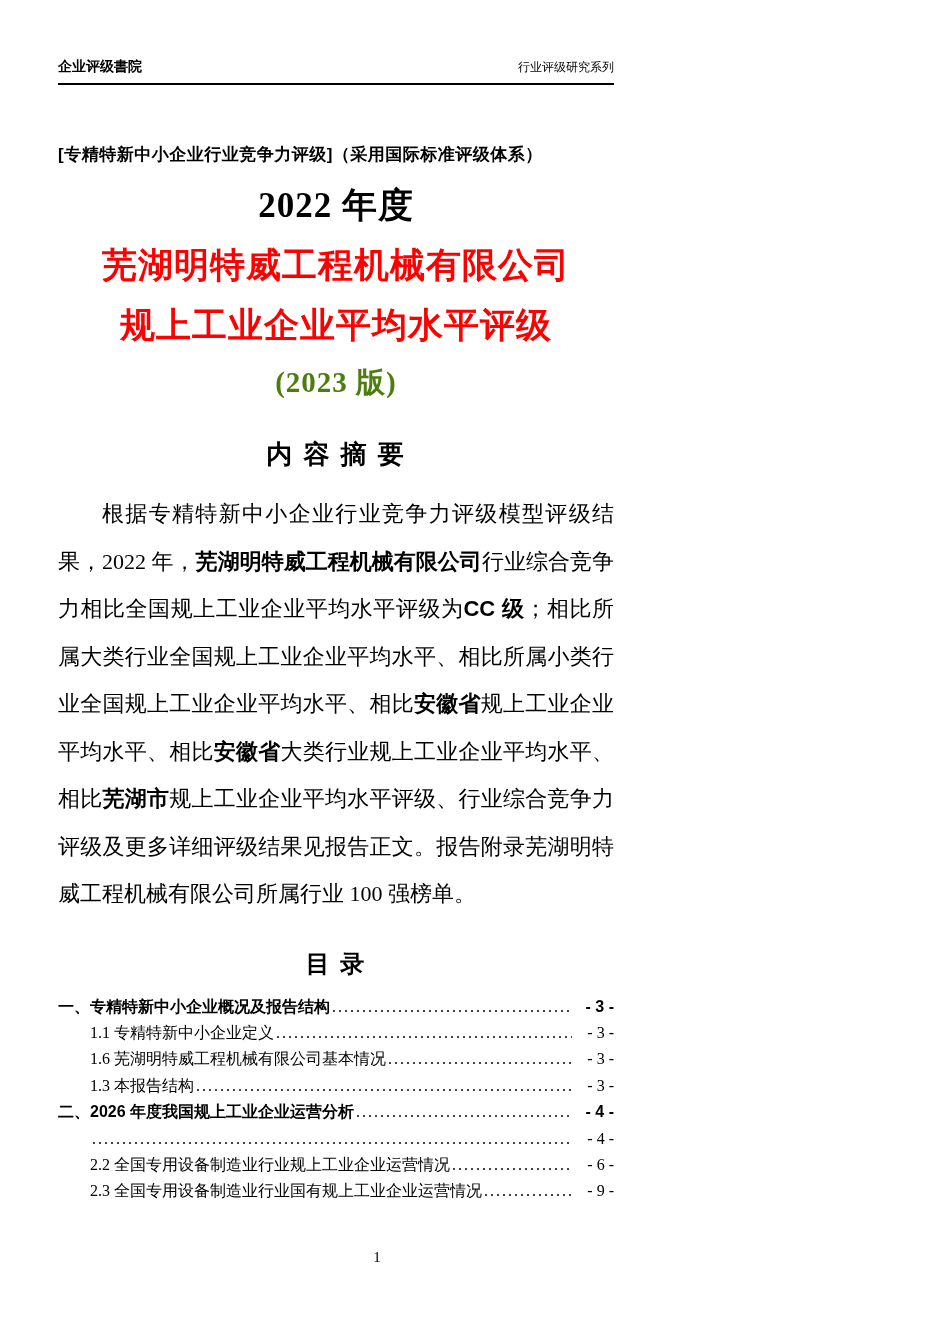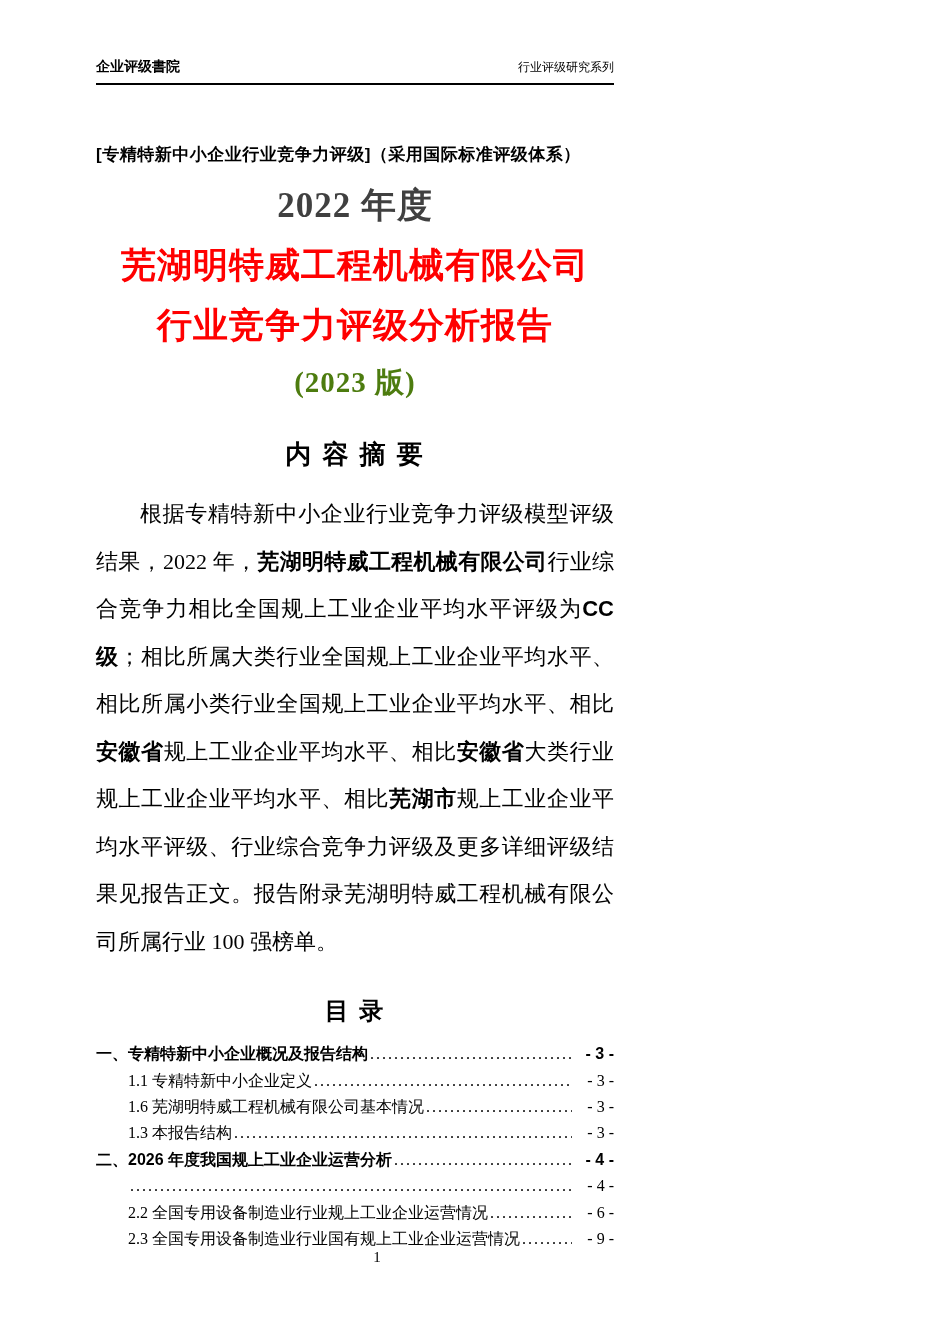--- a/index.html
+++ b/index.html
@@ -8,21 +8,21 @@
     width: 950px;
     height: 1344px;
     font-family: "Liberation Serif", serif;
     color: #000000;
     position: relative;
     overflow: hidden;
   }
   .page {
     width: 754px;
     height: 1344px;
-    padding: 58px 140px 0 96px;
+    padding: 58px 140px 0 58px;
     position: relative;
   }
 
   
   .header {
     display: flex;
     justify-content: space-between;
     align-items: flex-end;
     border-bottom: 2px solid #000000;
     padding-bottom: 7px;
@@ -144,23 +144,23 @@
 <div class="page">
 
   <div class="header">
     <span class="header-left">企业评级書院</span>
     <span class="header-right">行业评级研究系列</span>
   </div>
 
   <div class="subtitle">[专精特新中小企业行业竞争力评级]（采用国际标准评级体系）</div>
 
   <div class="title-block">
-    <div class="title-line" style="color: #404040;">2022 年度</div>
+    <div class="title-line" style="color: #000000;">2022 年度</div>
     <div class="title-line" style="color: rgb(255, 0, 0);">芜湖明特威工程机械有限公司</div>
-    <div class="title-line" style="color: rgb(255, 0, 0);">行业竞争力评级分析报告</div>
+    <div class="title-line" style="color: rgb(255, 0, 0);">规上工业企业平均水平评级</div>
     <div class="title-line small" style="color: #4d7c0f;">(2023 版)</div>
   </div>
 
   <div class="summary-heading">内 容 摘 要</div>
 
   <p class="summary-para"><span>根据专精特新中小企业行业竞争力评级模型评级结果，2022 年，</span><span class="bold">芜湖明特威工程机械有限公司</span><span>行业综合竞争力相比全国规上工业企业平均水平评级为</span><span class="bold">CC 级</span><span>；相比所属大类行业全国规上工业企业平均水平、相比所属小类行业全国规上工业企业平均水平、相比</span><span class="bold">安徽省</span><span>规上工业企业平均水平、相比</span><span class="bold">安徽省</span><span>大类行业规上工业企业平均水平、相比</span><span class="bold">芜湖市</span><span>规上工业企业平均水平评级、行业综合竞争力评级及更多详细评级结果见报告正文。报告附录芜湖明特威工程机械有限公司所属行业 100 强榜单。</span></p>
 
   <div class="toc-heading">目 录</div>
 
   <div class="toc-list">

